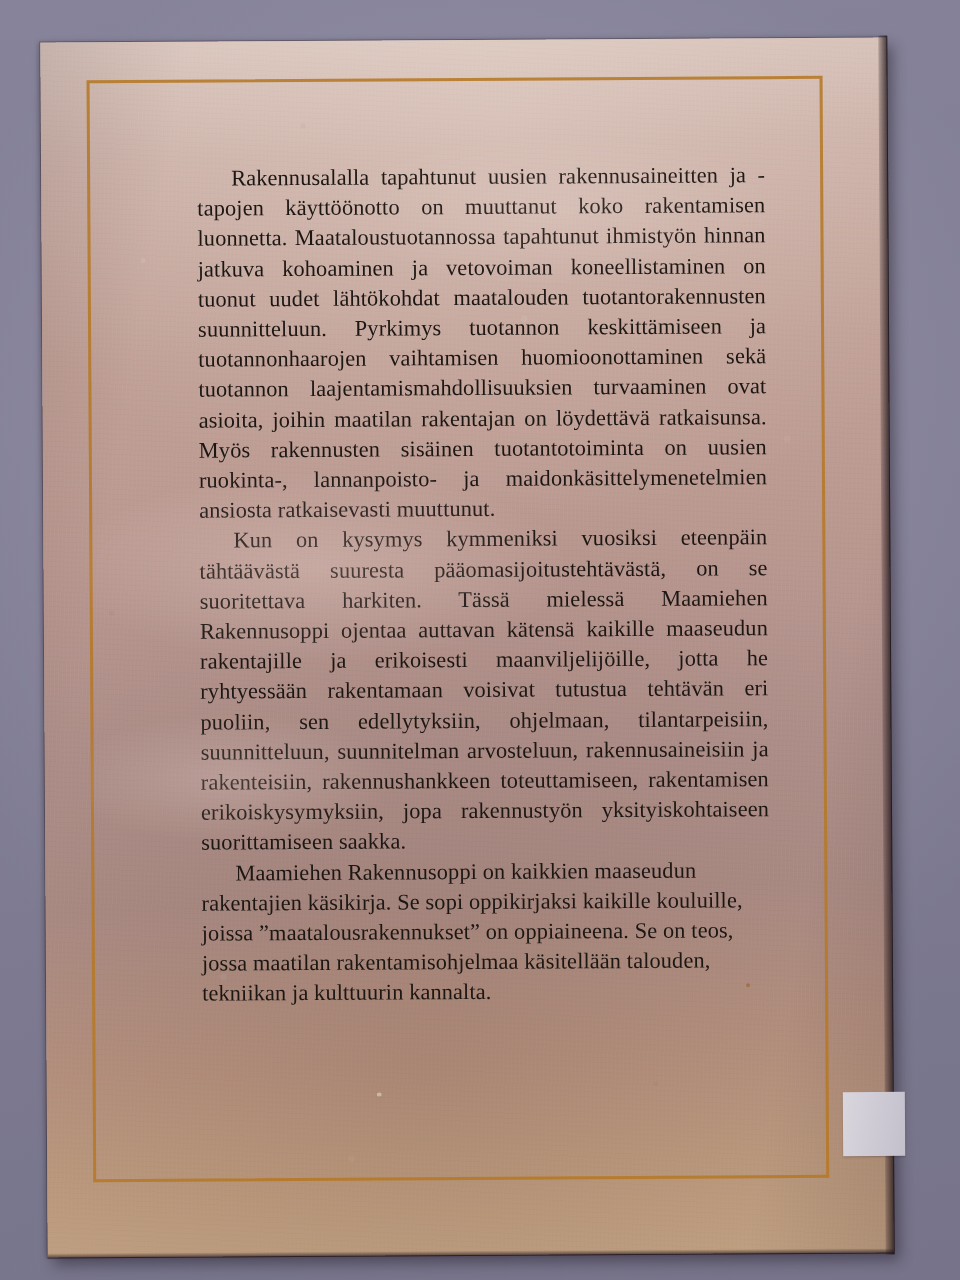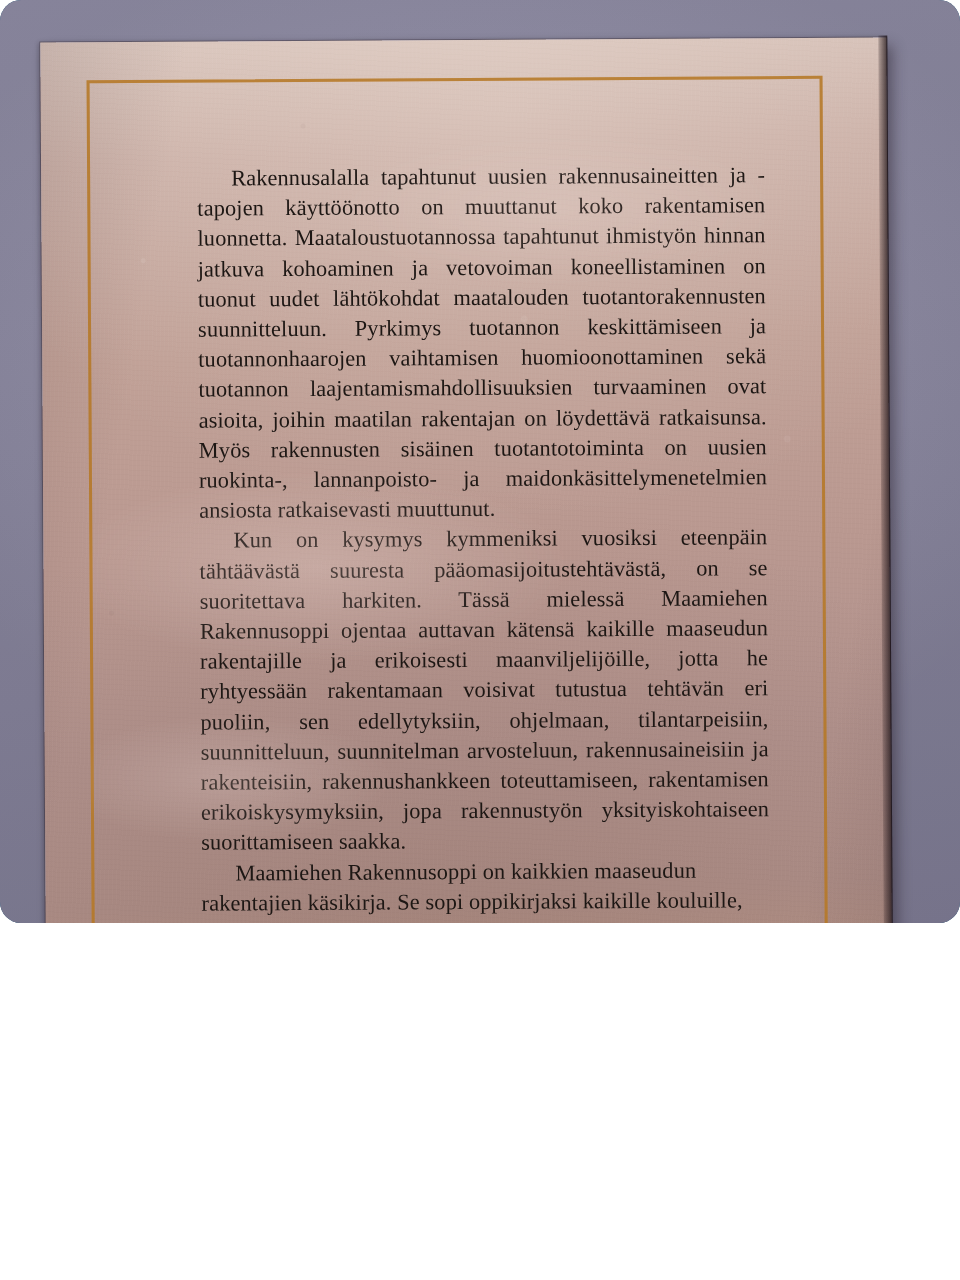--- a/index.html
+++ b/index.html
@@ -12,24 +12,23 @@
     width: 960px;
     height: 1280px;
     overflow: hidden;
     font-family: "Liberation Serif", serif;
   }
 
   
   #scan {
     position: relative;
     width: 960px;
-    height: 923px;
+    height: 1280px;
     background: #0c4a6e;
     overflow: hidden;
-    border-radius: 21px;
   }
   
   #backdrop {
     position: absolute;
     inset: 0;
     background:
       linear-gradient(170deg, #9592ab 0%, #908da6 35%, #8b88a1 65%, #83809a 100%);
   }
   #backdrop::after {
     content: "";

